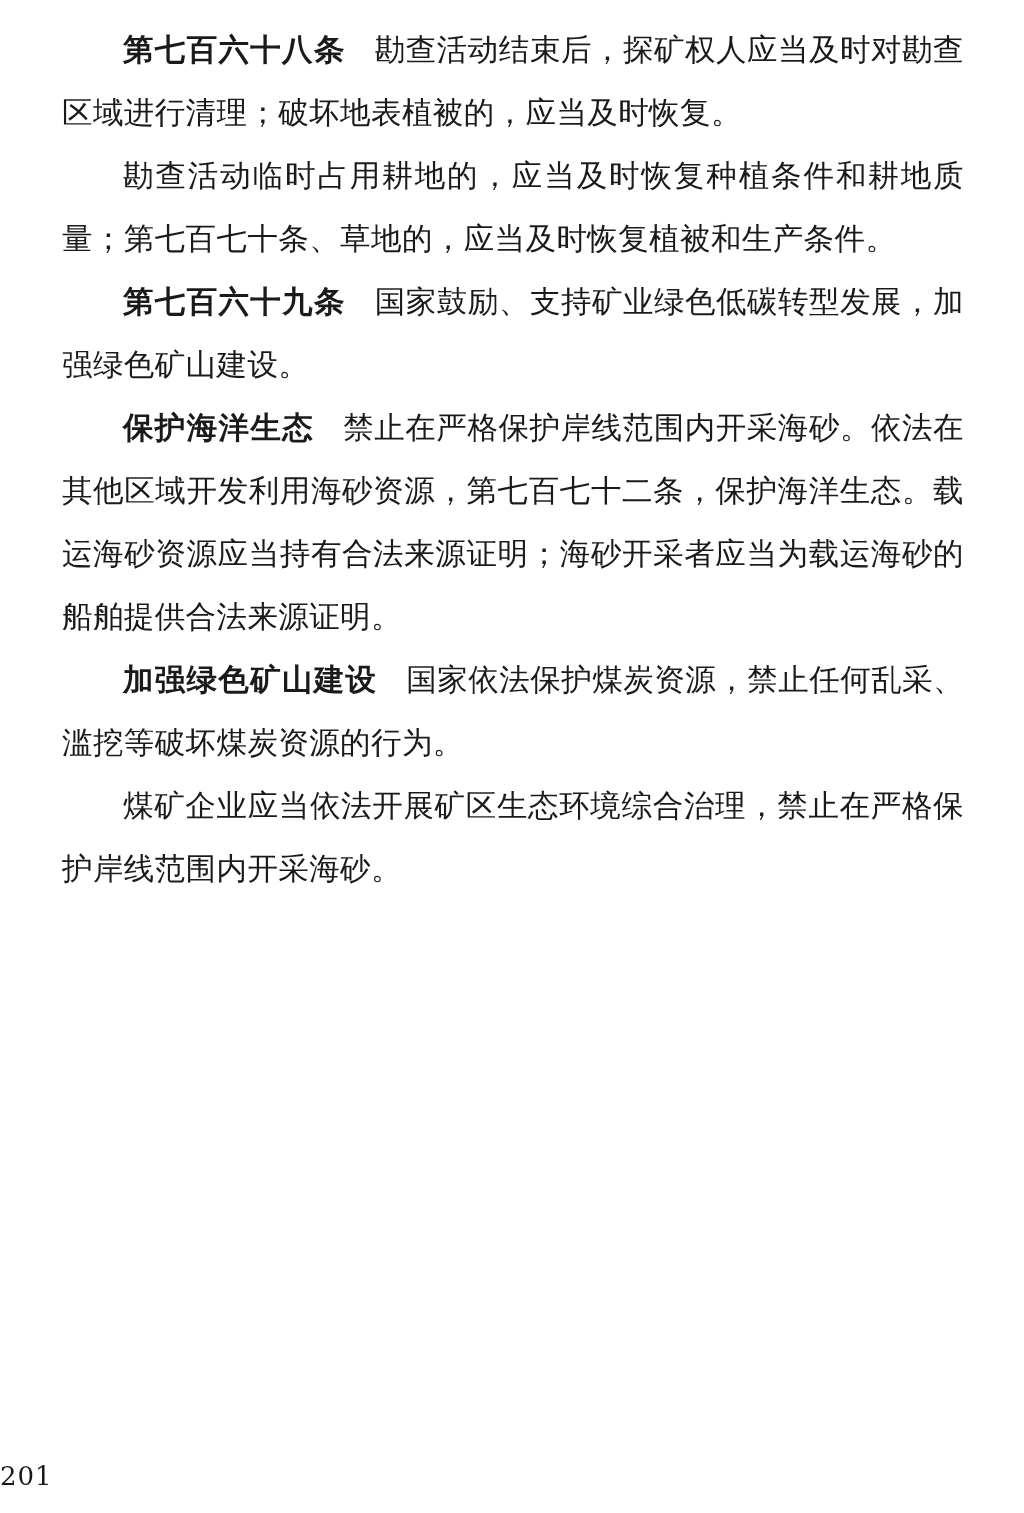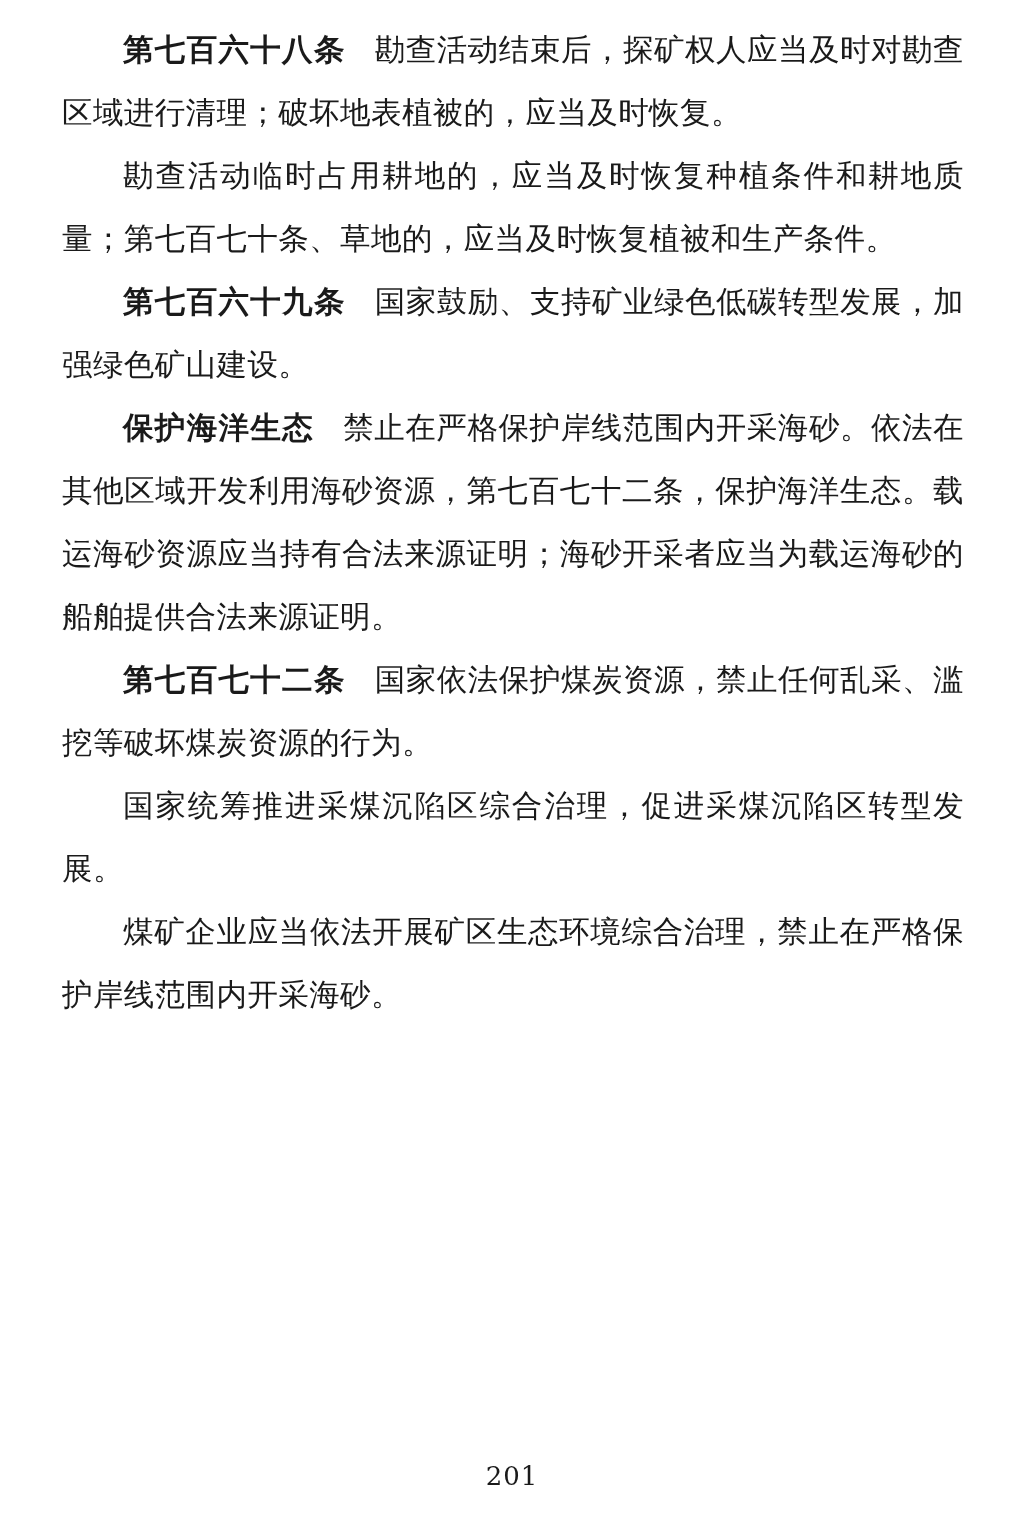--- a/index.html
+++ b/index.html
@@ -43,21 +43,20 @@
   }
   p.para .gap {
     display: inline-block;
     width: 0.95em;
   }
   .page-number {
     position: absolute;
     left: 0;
     right: 0;
     bottom: 22px;
-    text-align: center;
     font-size: 26px;
     font-family: "DejaVu Serif", "Liberation Serif", serif;
     color: #1a1a1a;
     letter-spacing: 1px;
   }
 </style>
 </head>
 <body>
 
 <div class="page">
@@ -66,23 +65,22 @@
 
     <p class="para"><span class="art-title">第七百六十八条</span><span class="gap"></span><span>勘查活动结束后，探矿权人应当及时对勘查区域进行清理；破坏地表植被的，应当及时恢复。</span></p>
 
     <p class="para"><span>勘查活动临时占用耕地的，应当及时恢复种植条件和耕地质量；第七百七十条、草地的，应当及时恢复植被和生产条件。</span></p>
 
 
     <p class="para"><span class="art-title">第七百六十九条</span><span class="gap"></span><span>国家鼓励、支持矿业绿色低碳转型发展，加强绿色矿山建设。</span></p>
 
     <p class="para"><span class="art-title">保护海洋生态</span><span class="gap"></span><span>禁止在严格保护岸线范围内开采海砂。依法在其他区域开发利用海砂资源，第七百七十二条，保护海洋生态。载运海砂资源应当持有合法来源证明；海砂开采者应当为载运海砂的船舶提供合法来源证明。</span></p>
 
-    <p class="para"><span class="art-title">第七百七十二条</span><span class="gap"></span><span>国家依法保护煤炭资源，禁止任何乱采、滥挖等破坏煤炭资源的行为。</span></p>
+    <p class="para"><span class="art-title">加强绿色矿山建设</span><span class="gap"></span><span>国家依法保护煤炭资源，禁止任何乱采、滥挖等破坏煤炭资源的行为。</span></p>
 
-    <p class="para"><span>国家统筹推进采煤沉陷区综合治理，促进采煤沉陷区转型发展。</span></p>
 
     <p class="para"><span>煤矿企业应当依法开展矿区生态环境综合治理，禁止在严格保护岸线范围内开采海砂。</span></p>
 
   </div>
 
   <div class="page-number">201</div>
 
 </div>
 
 </body></html>

